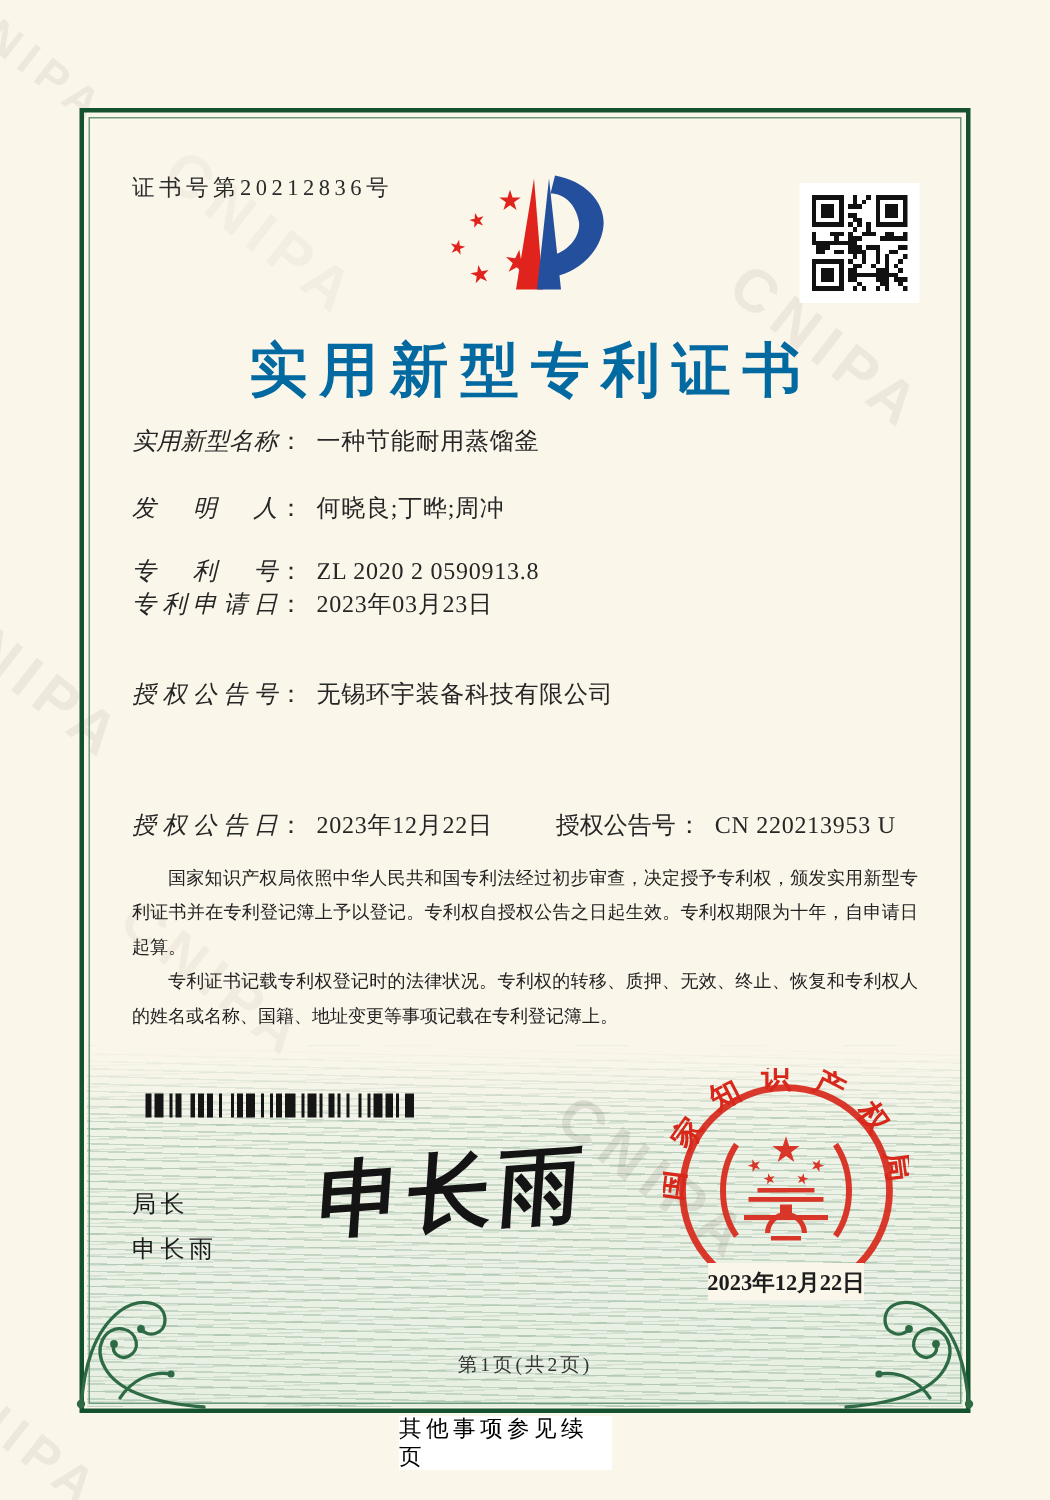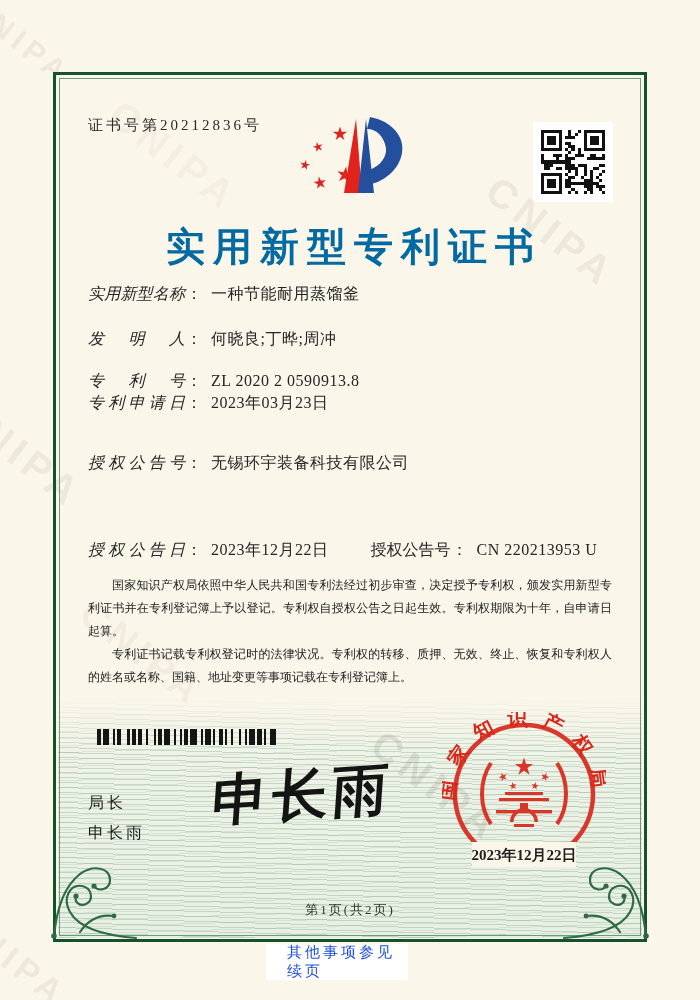--- a/index.html
+++ b/index.html
@@ -53,21 +53,21 @@
   .barcode span{height:100%;}
   .officer{position:absolute;left:88px;font-size:16px;letter-spacing:3px;color:#1c1c1c;}
   .officer.t{top:793px}.officer.n{top:823px}
   .signature{position:absolute;left:212px;top:758px;font-size:56px;font-weight:700;
     color:#141414;transform:rotate(-4deg) skewX(-8deg);letter-spacing:4px;white-space:nowrap;}
   .seal{position:absolute;left:442px;top:712px;z-index:5;mix-blend-mode:multiply;}
   .page-info{position:absolute;left:53px;top:901px;width:594px;text-align:center;
     font-size:13px;letter-spacing:2px;color:#333;}
   .note-box{position:absolute;left:266px;top:944px;width:142px;height:36px;background:#ffffff;
     display:flex;align-items:center;justify-content:center;z-index:4;}
-  .note-box span{font-size:15px;letter-spacing:3px;color:#1d4ed8;margin-left:21px;}
+  .note-box span{font-size:15px;letter-spacing:3px;color:#000000;}
   .flourish{position:absolute;z-index:6;pointer-events:none;}
   .flourish.bl{left:40px;top:842px;}
   .flourish.br{right:40px;top:842px;transform:scaleX(-1);}
 </style>
 </head>
 <body>
 
 <div class="page">
 
   <svg width="0" height="0" style="position:absolute" aria-hidden="true">

